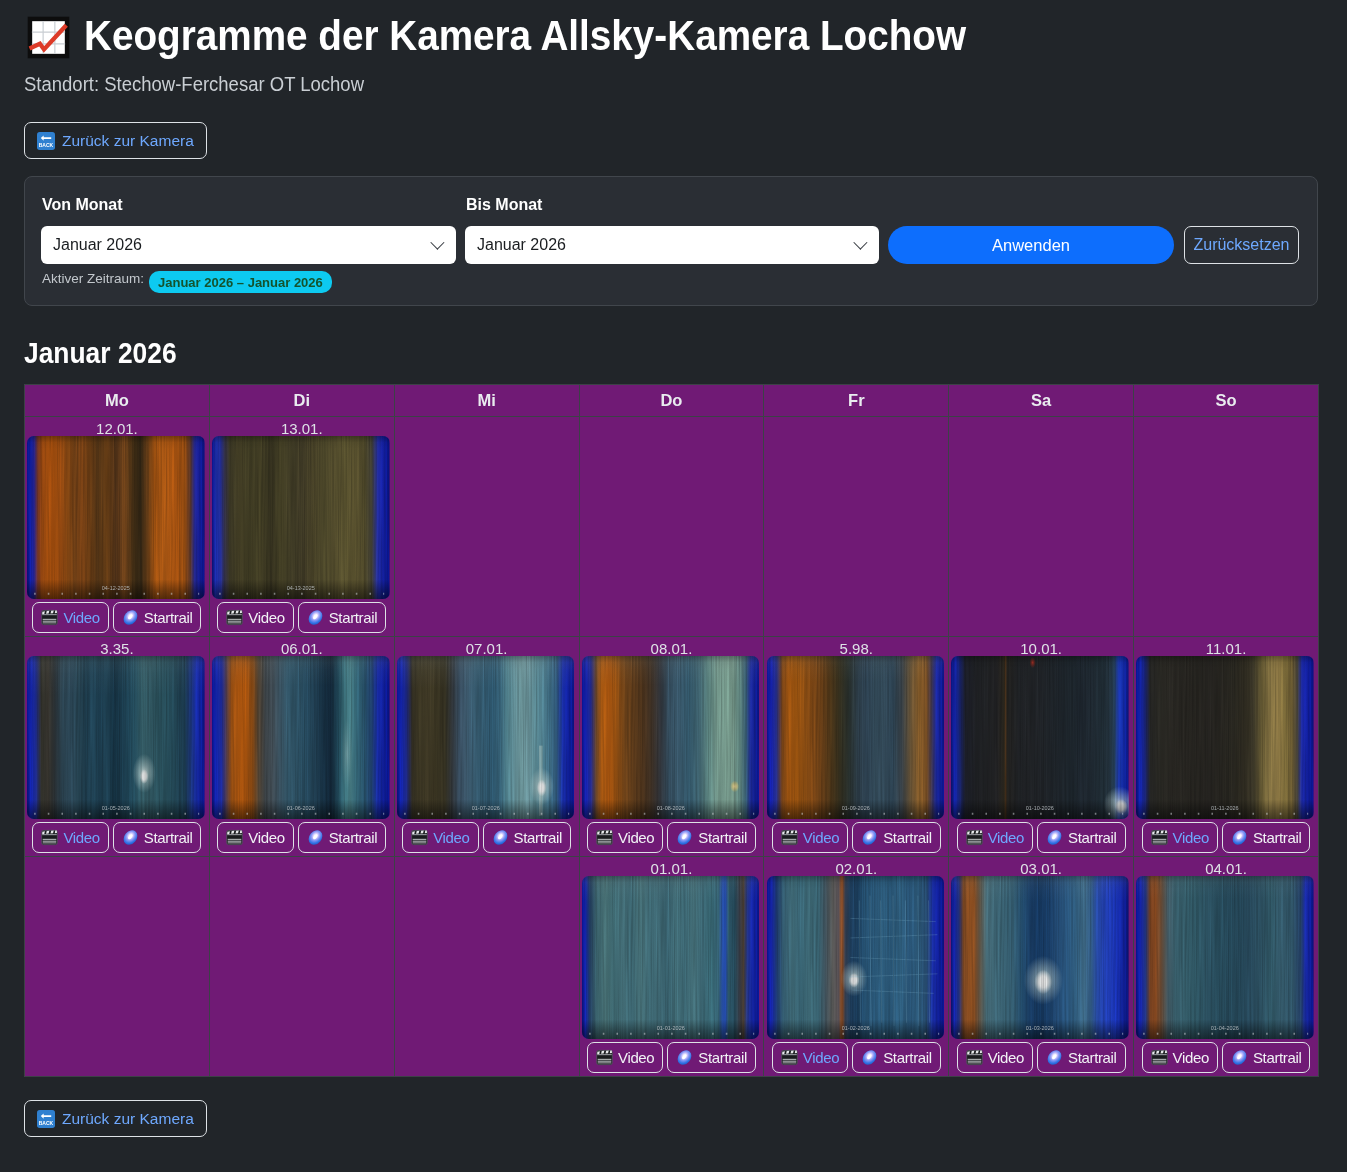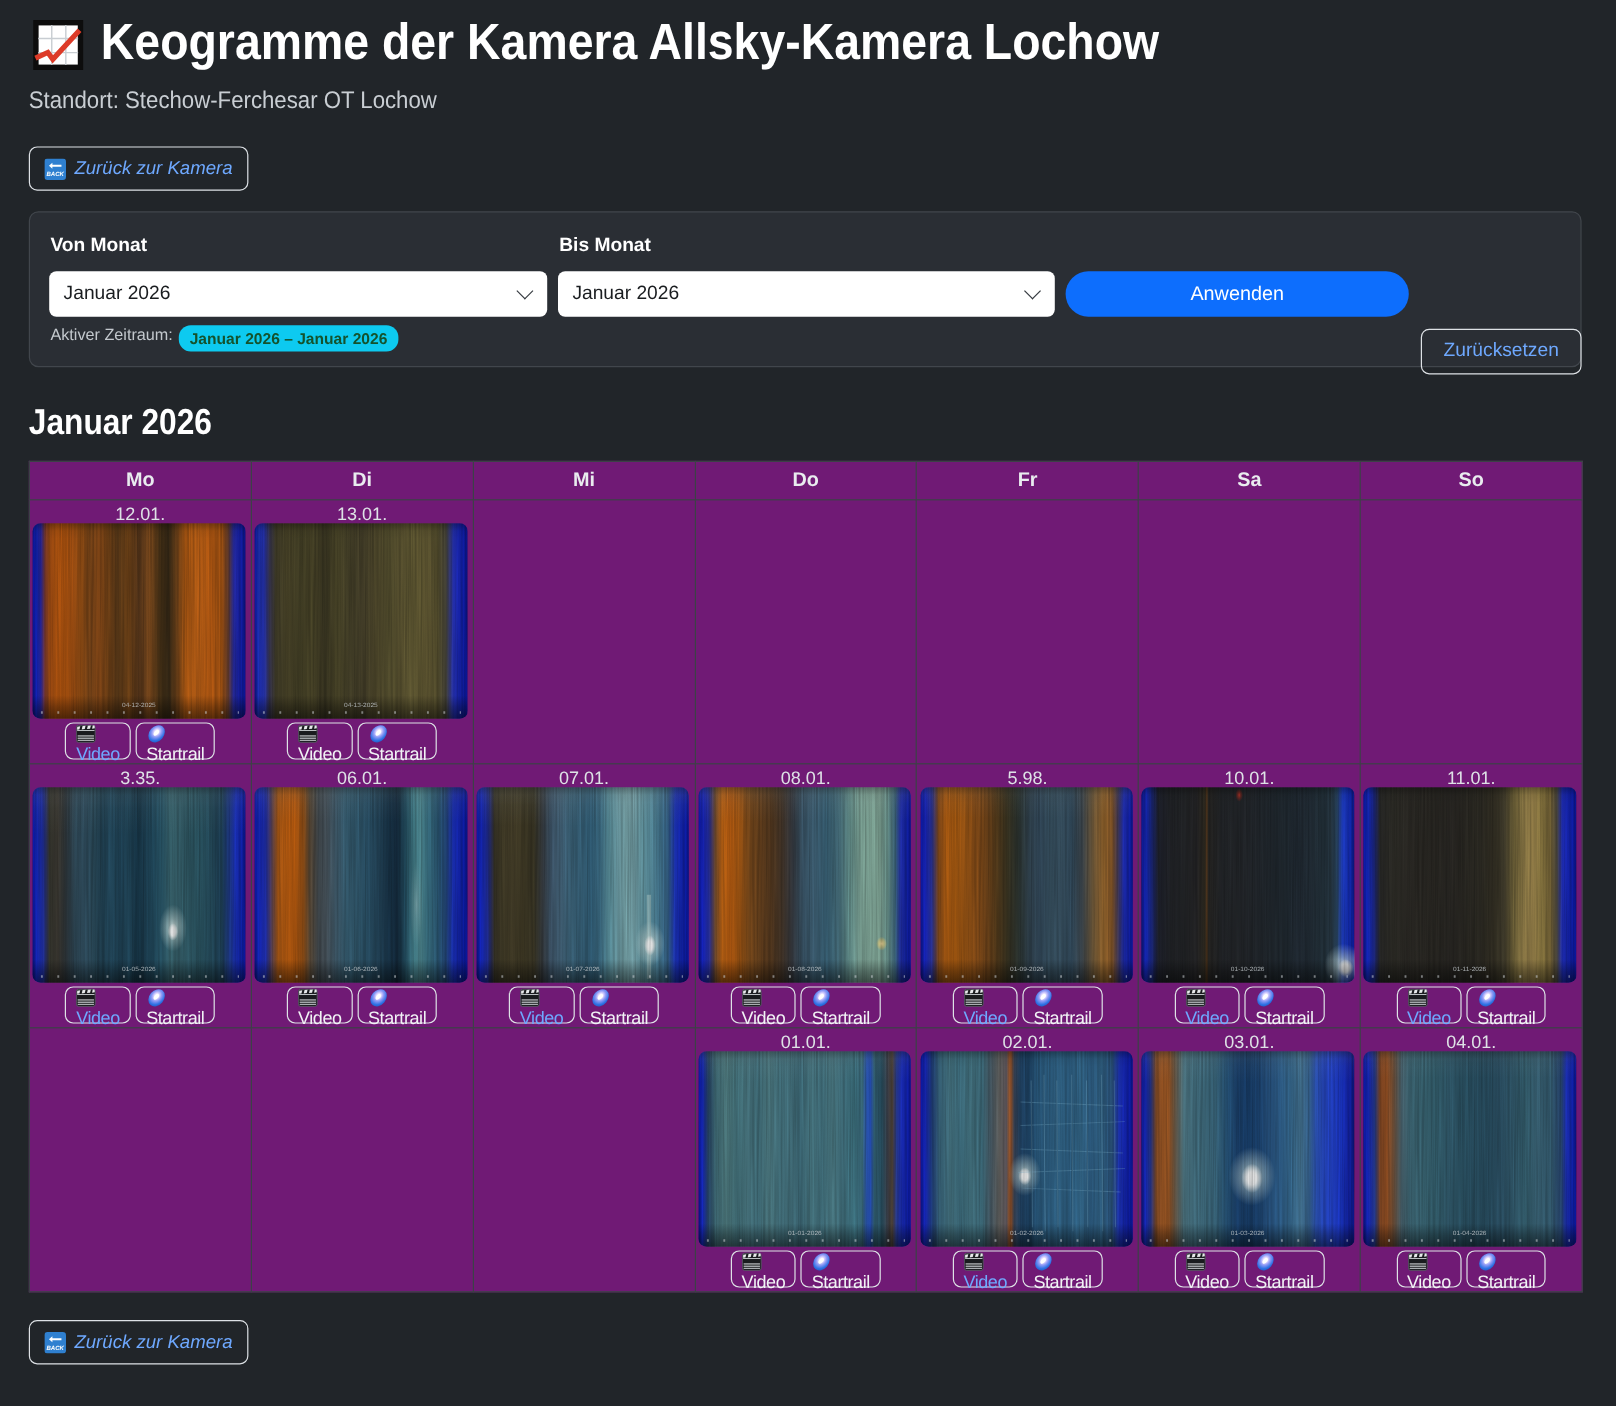--- a/index.html
+++ b/index.html
@@ -2,42 +2,42 @@
 <html lang="de"><head><meta charset="utf-8"><title>Keogramme der Kamera Allsky-Kamera Lochow</title>
 <style>
 * { box-sizing: border-box; margin: 0; padding: 0; }
 html,body { width: 1347px; height: 1172px; background: #212529; font-family: "Liberation Sans", sans-serif; color: #fff; overflow: hidden; position: relative; }
 #defs { position: absolute; width: 0; height: 0; }
 .abs { position: absolute; }
 .h1row { left: 27px; top: 13px; display: flex; align-items: center; height: 46px; }
 #chart { width: 43px; height: 43px; margin-right: 14px; margin-top: 2px; }
 .h1row h1 { font-size: 42.5px; font-weight: bold; transform: scaleX(0.910); transform-origin: 0 50%; white-space: nowrap; }
 .subtitle { left: 24px; top: 73px; font-size: 20px; color: #c9ced3; transform: scaleX(0.925); transform-origin: 0 50%; white-space: nowrap; }
-.backbtn { display: inline-flex; align-items: center; height: 37px; padding: 0 12px; border: 1px solid #dee2e6; border-radius: 7px; color: #6ea8fe; font-size: 15.5px; cursor: default; font-style: italic; }
+.backbtn { display: inline-flex; align-items: center; height: 37px; padding: 0 12px; border: 1px solid #dee2e6; border-radius: 7px; color: #6ea8fe; font-size: 15.5px; cursor: default; }
 .backbtn .icb { width: 18px; height: 18px; margin-right: 7px; }
 .top-back { left: 24px; top: 122px; }
 .bot-back { left: 24px; top: 1100px; }
 .panel { left: 24px; top: 176px; width: 1294px; height: 130px; background: #2a2e34; border: 1px solid #41464c; border-radius: 8px; padding: 0; }
 .panel .lbl1 { position: absolute; top: 19px; font-size: 16px; font-weight: bold; }
 .fld { position: absolute; top: 49px; height: 38px; }
 .sel { position: absolute; background: #fff; color: #1a1d20; border-radius: 6px; font-size: 16px; display: flex; align-items: center; padding: 0 12px; }
 .sel:after { content: ""; position: absolute; right: 15px; top: 13px; width: 9px; height: 9px; border-right: 1.8px solid #33383e; border-bottom: 1.8px solid #33383e; transform: rotate(45deg) translateY(-2px); }
 .btn-apply { background: #0d6efd; color: #fff; border-radius: 19px; font-size: 16.5px; display: flex; align-items: center; justify-content: center; }
 .btn-reset { background: transparent; color: #6ea8fe; border: 1px solid #dee2e6; border-radius: 7px; font-size: 16px; display: flex; align-items: center; justify-content: center; }
 .activerow { position: absolute; left: 17px; top: 94px; font-size: 13.5px; color: #c3c8cd; display: flex; }
 .badge { background: #0dcaf0; color: #14532d; font-weight: bold; font-size: 13px; border-radius: 10px; padding: 3.5px 9px; margin-left: 5px; }
 .h2 { left: 24px; top: 336px; font-size: 30px; font-weight: bold; transform: scaleX(0.88); transform-origin: 0 50%; white-space: nowrap; }
 table { position: absolute; left: 24px; top: 384px; width: 1295px; border-collapse: collapse; table-layout: fixed; background: #701a75; }
 th, td { border: 1px solid #3c4146; }
 th { height: 32px; font-size: 16.5px; font-weight: bold; text-align: center; color: #e9ecef; }
 td { height: 220px; vertical-align: top; padding: 0; }
 .date { text-align: center; font-size: 15px; color: #dee2e6; padding-top: 3.5px; height: 19px; line-height: 15.5px; box-sizing: border-box; }
 .keo { display: block; width: 177.5px; height: 163px; margin: 0 auto 0 2.2px; border-radius: 7px; }
 .btns { display: flex; justify-content: center; gap: 4px; margin-top: 3px; }
-.cbtn { display: inline-flex; height: 31px; padding: 0 8px; border: 1px solid #dee2e6; border-radius: 7px; font-size: 15px; letter-spacing: -0.35px; flex-direction: column; }
+.cbtn { display: inline-flex; align-items: center; height: 31px; padding: 0 8px; border: 1px solid #dee2e6; border-radius: 7px; font-size: 15px; letter-spacing: -0.35px; }
 .icw { display: inline-flex; margin-right: 5px; }
 .ic { width: 17px; height: 17px; }
 .lbl { color: #f1f3f5; }
 .lbl.blue { color: #6ea8fe; }
 </style></head>
 <body>
 <svg id="defs">
     <defs>
       <linearGradient id="g12" x1="0" y1="0" x2="1" y2="0">
         <stop offset="0%" stop-color="#0a17a0"></stop>
@@ -450,21 +450,21 @@
         <text x="10" y="16.6" font-size="5.6" font-family="Liberation Sans,sans-serif" font-weight="bold" fill="#fff" text-anchor="middle">BACK</text>
       </svg>
       <span>Zurück zur Kamera</span>
     </div></div>
 <div class="abs panel">
   <div class="lbl1" style="left:17px;">Von Monat</div>
   <div class="lbl1" style="left:441px;">Bis Monat</div>
   <div class="fld sel" style="left:16px; width:415px;">Januar 2026</div>
   <div class="fld sel" style="left:440px; width:414px;">Januar 2026</div>
   <div class="fld btn-apply" style="left:863px; width:286px;">Anwenden</div>
-  <div class="fld btn-reset" style="left:1159px; width:134px;margin-top:48px;">Zurücksetzen</div>
+  <div class="fld btn-reset" style="left:1159px; width:115px;">Zurücksetzen</div>
   <div class="activerow">Aktiver Zeitraum: <span class="badge">Januar 2026 – Januar 2026</span></div>
 </div>
 <div class="abs h2">Januar 2026</div>
 <table>
 <thead>
       <tr>
         <th>Mo</th>
         <th>Di</th>
         <th>Mi</th>
         <th>Do</th>

